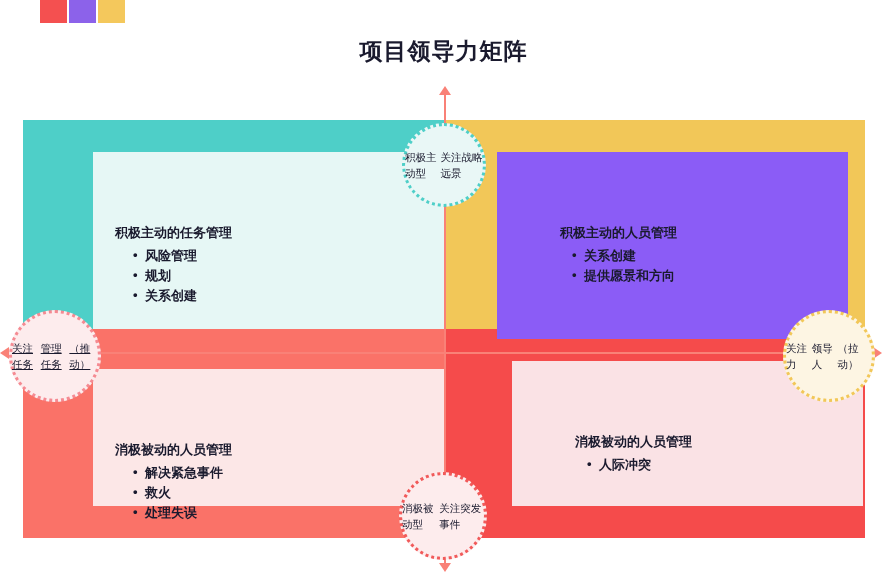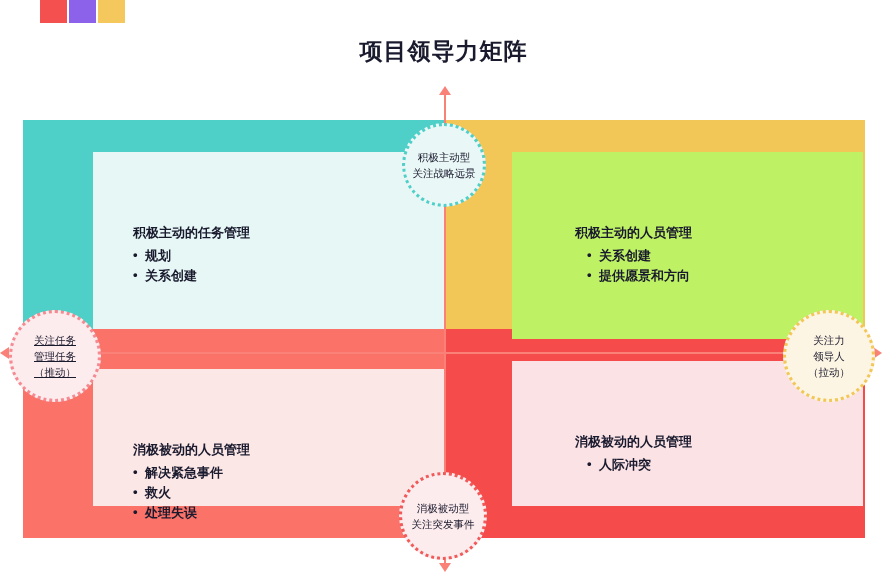--- a/index.html
+++ b/index.html
@@ -64,41 +64,41 @@
     position: absolute;
     box-sizing: border-box;
     padding-top: 72px;
   }
   .panel-tl {
     left: 70px;  top: 32px;
     width: 351px; height: 177px;
     background: #e6f7f5;
   }
   .panel-tr {
-    left: 489px; top: 32px;
+    left: 474px; top: 32px;
     width: 351px; height: 187px;
-    background: #bef264;
+    background: #8b5cf6;
   }
   .panel-bl {
     left: 70px;  top: 249px;
     width: 351px; height: 137px;
     background: #fce7e7;
   }
   .panel-br {
     left: 489px; top: 241px;
     width: 351px; height: 145px;
     background: #fae2e5;
   }
 
   .panel-title {
     font-size: 13px;
     font-weight: bold;
     color: #1a1a2e;
     margin: 0 0 4px 0;
-    padding-left: 40px;
+    padding-left: 22px;
   }
   .panel-list {
     list-style: none;
     margin: 0;
     padding: 0 0 0 40px;
   }
   .panel-list li {
     font-size: 13px;
     font-weight: bold;
     color: #1a1a2e;
@@ -163,21 +163,21 @@
     border-left: 9px solid #f98177;
   }
 
   
   .axis-circle {
     position: absolute;
     border-radius: 50%;
     border-style: dotted;
     border-width: 3px;
     display: flex;
-    flex-direction: column;
+    flex-direction: row;
     align-items: center;
     justify-content: center;
     text-align: left;
     font-size: 10.5px;
     color: #1a1a2e;
     line-height: 16px;
     box-sizing: border-box;
   }
   .circle-top {
     left: 402px; top: 123px;
@@ -218,20 +218,21 @@
 
 <div class="matrix">
   <div class="frame-quad frame-tl"></div>
   <div class="frame-quad frame-tr"></div>
   <div class="frame-quad frame-bl"></div>
   <div class="frame-quad frame-br"></div>
 
   <div class="panel panel-tl">
     <div class="panel-title">积极主动的任务管理</div>
     <ul class="panel-list">
+      <li>风险管理</li>
       <li>规划</li>
       <li>关系创建</li>
     </ul>
   </div>
 
   <div class="panel panel-tr">
     <div class="panel-title">积极主动的人员管理</div>
     <ul class="panel-list">
       <li>关系创建</li>
       <li>提供愿景和方向</li>

